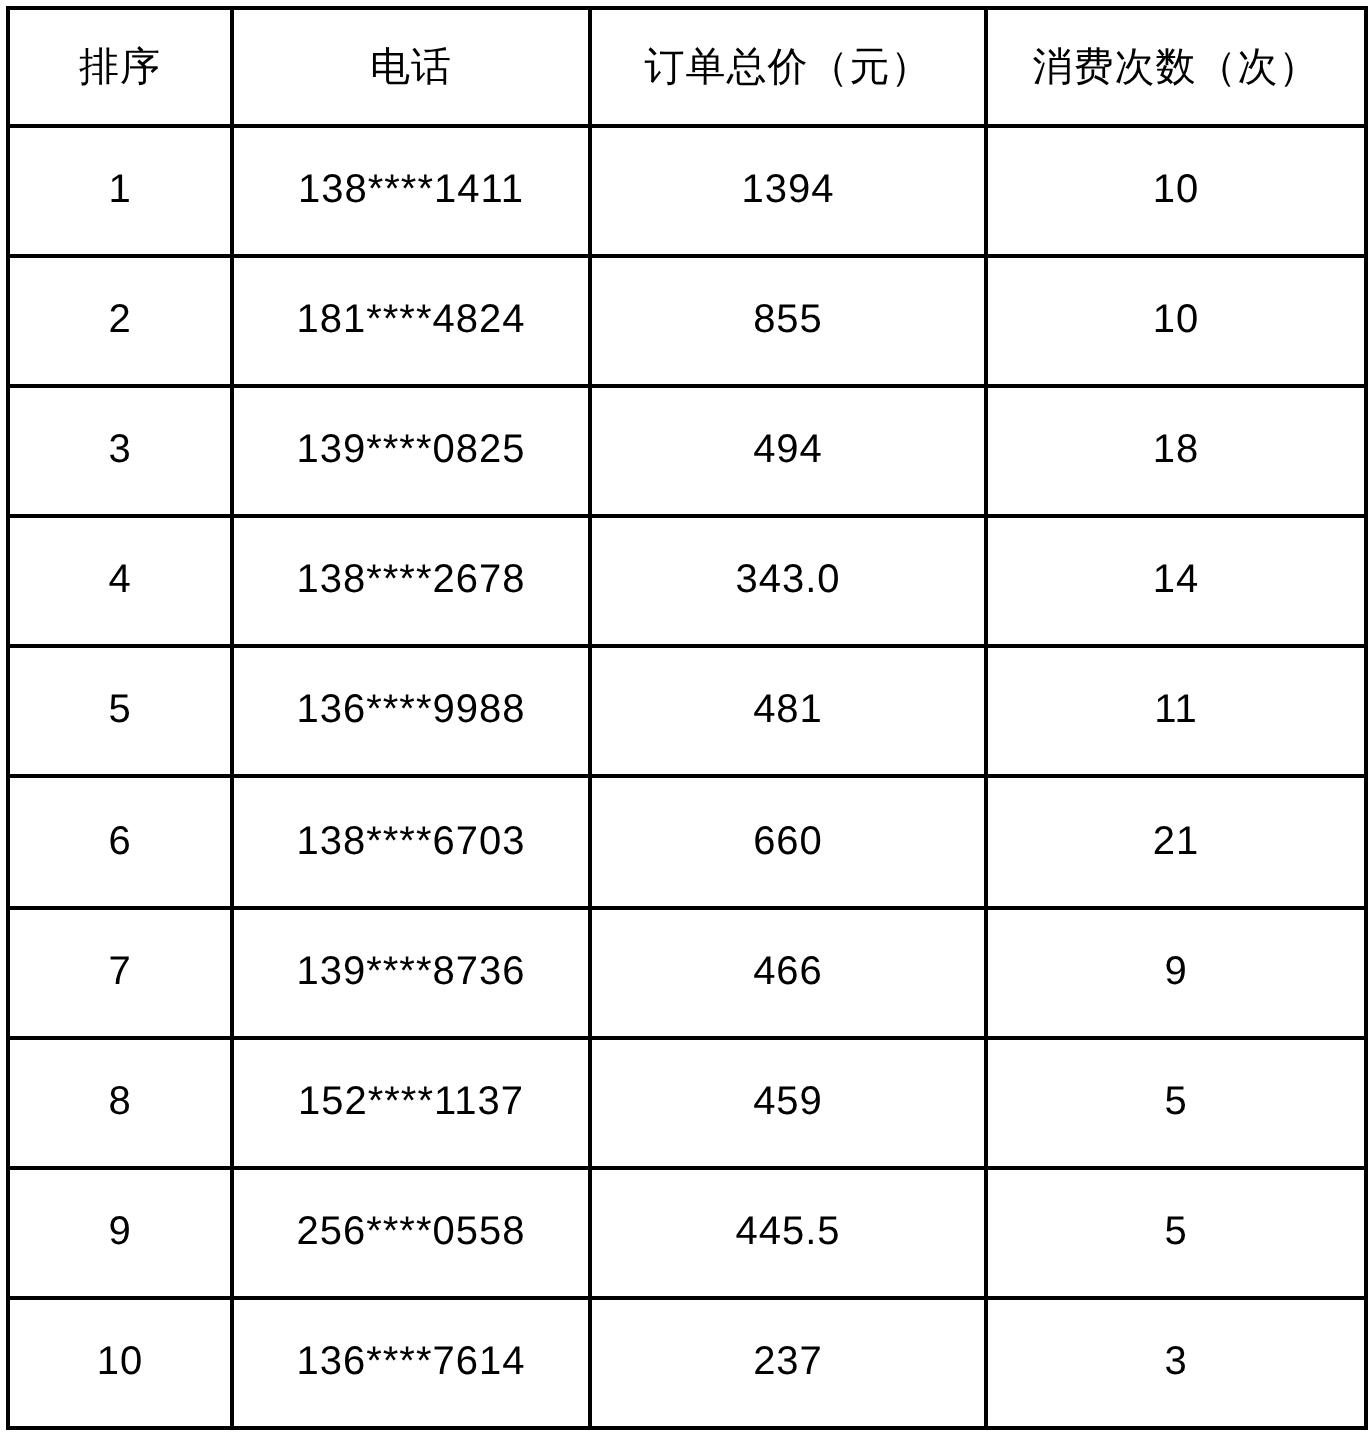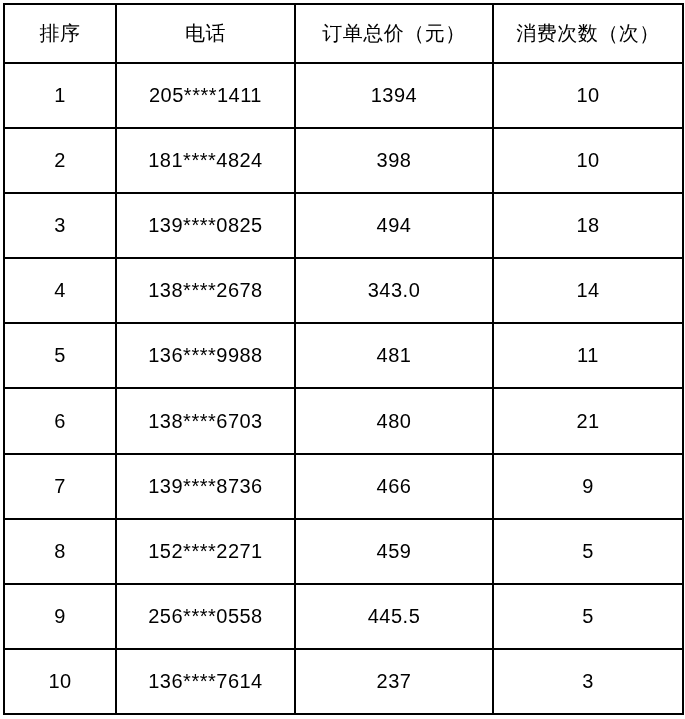--- a/index.html
+++ b/index.html
@@ -53,28 +53,28 @@
     <tr>
       <th>排序</th>
       <th>电话</th>
       <th>订单总价（元）</th>
       <th>消费次数（次）</th>
     </tr>
   </thead>
   <tbody>
     <tr>
       <td>1</td>
-      <td>205****1411</td>
+      <td>138****1411</td>
       <td>1394</td>
       <td>10</td>
     </tr>
     <tr>
       <td>2</td>
       <td>181****4824</td>
-      <td>398</td>
+      <td>855</td>
       <td>10</td>
     </tr>
     <tr>
       <td>3</td>
       <td>139****0825</td>
       <td>494</td>
       <td>18</td>
     </tr>
     <tr>
       <td>4</td>
@@ -84,32 +84,32 @@
     </tr>
     <tr>
       <td>5</td>
       <td>136****9988</td>
       <td>481</td>
       <td>11</td>
     </tr>
     <tr>
       <td>6</td>
       <td>138****6703</td>
-      <td>480</td>
+      <td>660</td>
       <td>21</td>
     </tr>
     <tr>
       <td>7</td>
       <td>139****8736</td>
       <td>466</td>
       <td>9</td>
     </tr>
     <tr>
       <td>8</td>
-      <td>152****2271</td>
+      <td>152****1137</td>
       <td>459</td>
       <td>5</td>
     </tr>
     <tr>
       <td>9</td>
       <td>256****0558</td>
       <td>445.5</td>
       <td>5</td>
     </tr>
     <tr>

